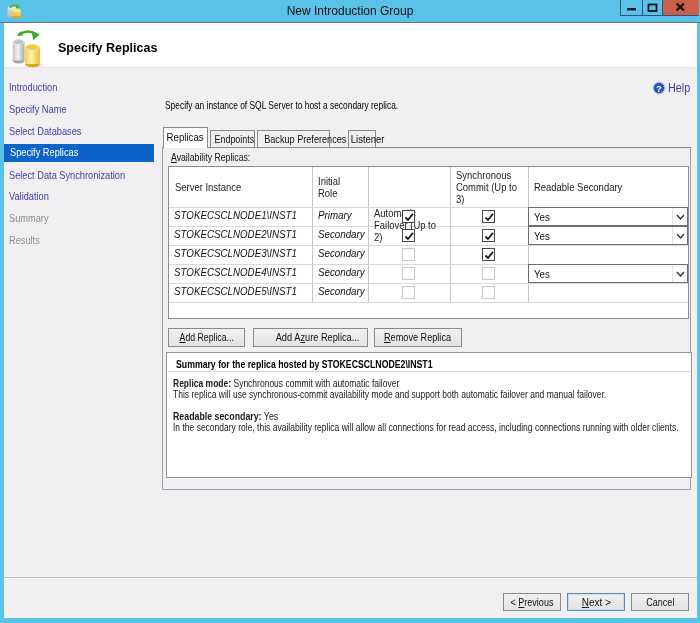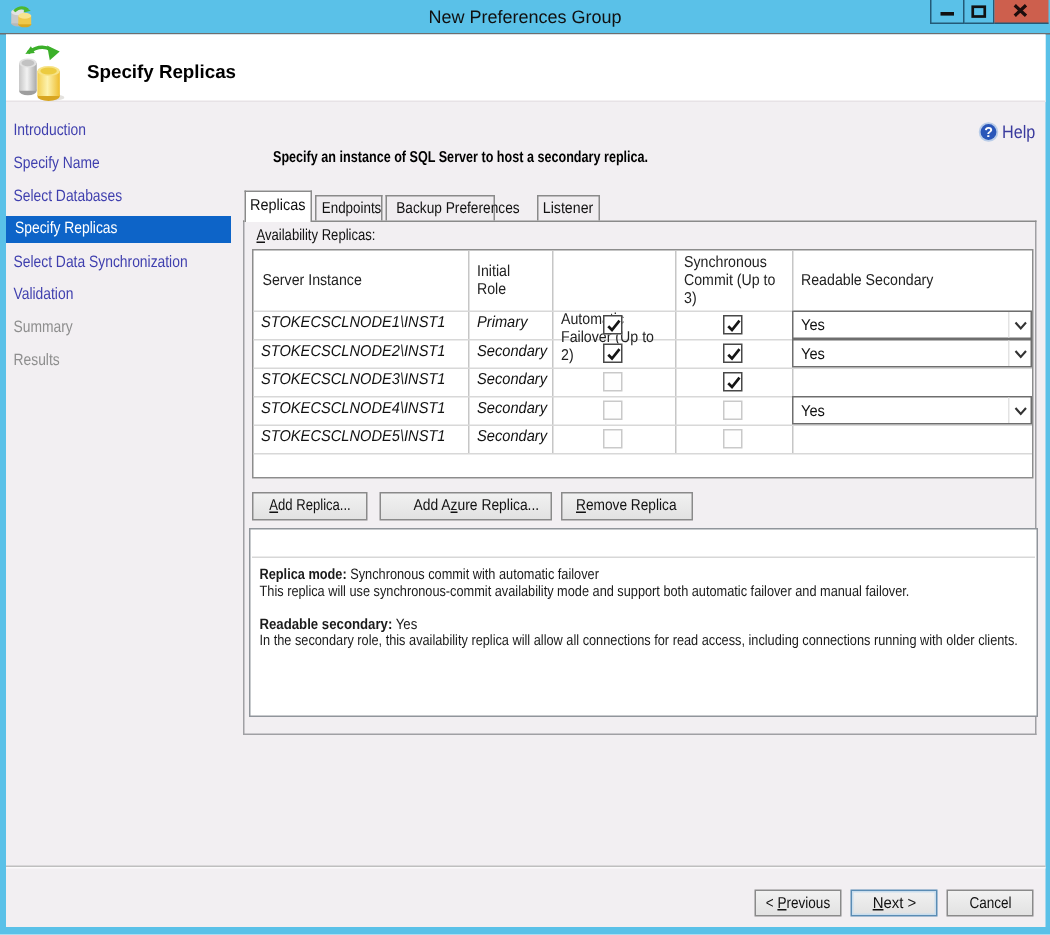--- a/index.html
+++ b/index.html
@@ -22,21 +22,21 @@
   .headband{position:absolute;left:4px;top:23px;width:693px;height:45px;background:#ffffff;border-bottom:1px solid #e7e2e6;}
   .h1{position:absolute;left:58px;top:41px;font-size:12.5px;font-weight:bold;color:#000;}
   
   .nav a{display:block;position:absolute;left:9px;font-size:11px;color:#3f3fae;text-decoration:none;white-space:pre;}
   .navsel{position:absolute;left:4px;top:144px;width:150px;height:18px;background:#0d64c8;}
   .navseltext{position:absolute;left:10px;top:146px;font-size:11px;color:#ffffff;}
   .navdis{color:#8e8e8e !important;}
   
   .help{position:absolute;left:668px;top:81px;font-size:12px;color:#3b3b9e;}
   
-  .heading{position:absolute;left:182px;top:99px;font-size:10.5px;font-weight:bold;color:#000;}
+  .heading{position:absolute;left:165px;top:99px;font-size:10.5px;font-weight:normal;color:#000;}
   
   .tab{position:absolute;top:130px;height:17px;background:#f0edf0;border:1px solid #8a8a8a;border-bottom:none;font-size:10.5px;color:#111;text-align:center;line-height:16px;white-space:nowrap;}
   .tabactive{position:absolute;left:163px;top:127px;width:45px;height:21px;background:#ffffff;border:1px solid #8a8a8a;border-bottom:none;font-size:10.5px;color:#111;text-align:center;line-height:19px;z-index:3;white-space:nowrap;}
   .tabline{position:absolute;left:162px;top:147px;width:529px;height:1px;background:#8a8a8a;z-index:1;}
   .pagebox{position:absolute;left:162px;top:147px;width:529px;height:343px;border:1px solid #a0a0a4;border-top:none;}
   .availlabel{position:absolute;left:171px;top:151px;font-size:10.5px;color:#111;}
   
   .grid{position:absolute;left:168px;top:166px;width:521px;height:153px;background:#ffffff;border:1px solid #8c8c8c;}
   .gridv{position:absolute;top:0;width:1px;height:135px;background:#c6c6c6;}
   .gridh{position:absolute;left:0;width:519px;height:1px;background:#d8d8d8;}
@@ -70,21 +70,21 @@
   <svg class="abs" style="left:6px;top:3px" width="16" height="16" viewBox="0 0 16 16">
     <ellipse cx="6" cy="12.5" rx="4.5" ry="2.2" fill="#b8b8b8"></ellipse>
     <rect x="1.5" y="5" width="9" height="7.5" fill="#c9c9c9"></rect>
     <ellipse cx="6" cy="5" rx="4.5" ry="2.2" fill="#e3e3e3"></ellipse>
     <ellipse cx="10.5" cy="13.2" rx="4.3" ry="2" fill="#d9a820"></ellipse>
     <rect x="6.2" y="7.5" width="8.6" height="5.7" fill="#f0c94a"></rect>
     <ellipse cx="10.5" cy="7.5" rx="4.3" ry="2" fill="#f7e38e"></ellipse>
     <path d="M3.5 4.5 Q 8 0.5 12.5 3.5" fill="none" stroke="#4db82f" stroke-width="2"></path>
     <path d="M10.5 1.5 L14.5 4.2 L9.8 5.4 Z" fill="#4db82f"></path>
   </svg>
-  <div class="titletext">New Preferences Group</div>
+  <div class="titletext">New Introduction Group</div>
   <div class="capbtns">
     <div class="capbtn"><svg width="21" height="15">
           <rect x="6" y="8" width="9" height="2.4" fill="#111"></rect>
         </svg></div>
     <div class="capbtn max"><svg width="18" height="15">
           <rect x="5.5" y="4.5" width="8" height="6.5" fill="none" stroke="#111" stroke-width="1.8"></rect>
         </svg></div>
     <div class="capbtn close"><svg width="34" height="15">
           <path d="M13.5 3.5 L21 10.5 M21 3.5 L13.5 10.5" stroke="#1c0d0d" stroke-width="2.2"></path>
         </svg></div>
@@ -142,21 +142,21 @@
     <circle cx="7" cy="7" r="5.3" fill="#2a56b9"></circle>
     <text x="7" y="10.5" font-size="9.5" font-weight="bold" fill="#fff" text-anchor="middle" font-family="Liberation Sans">?</text>
   </svg>
   <div class="help"><span class="sx" style="transform:scaleX(.9)">Help</span></div>
   <div class="heading"><span class="sx" style="transform:scaleX(.8)">Specify an instance of SQL Server to host a secondary replica.</span></div>
 
   <div class="pagebox"></div>
   <div class="tabline"></div>
   <div class="tab" style="left:210px;width:45px;"><span class="sxc" style="transform:scaleX(.85)">Endpoints</span></div>
   <div class="tab" style="left:257px;width:73px;"><span class="sxc" style="transform:scaleX(.87)">Backup Preferences</span></div>
-  <div class="tab" style="left:358px;width:42px;"><span class="sxc" style="transform:scaleX(.9)">Listener</span></div>
+  <div class="tab" style="left:348px;width:28px;"><span class="sxc" style="transform:scaleX(.9)">Listener</span></div>
   <div class="tabactive"><span class="sxc" style="transform:scaleX(.92)">Replicas</span></div>
   <div class="availlabel"><span class="sx" style="transform:scaleX(.83)"><u>A</u>vailability Replicas:</span></div>
 
   <div class="grid">
     <div class="gridv" style="left:143px;"></div>
     <div class="gridv" style="left:199px;"></div>
     <div class="gridv" style="left:281px;"></div>
     <div class="gridv" style="left:359px;"></div>
     <div class="gridh" style="top:40px;"></div>
     <div class="gridh" style="top:59px;"></div>
@@ -237,20 +237,21 @@
           </svg>
         </div>
       </div>
   </div>
 
   <div class="btn" style="left:168px;width:77px;"><span class="sxc" style="transform:scaleX(.83)"><u>A</u>dd Replica...</span></div>
   <div class="btn" style="left:253px;width:115px;padding-left:15px;"><span class="sxc" style="transform:scaleX(.88)">Add A<u>z</u>ure Replica...</span></div>
   <div class="btn" style="left:374px;width:88px;"><span class="sxc" style="transform:scaleX(.87)"><u>R</u>emove Replica</span></div>
 
   <div class="sumbox">
+    <div class="sumhdr"><span class="sx" style="transform:scaleX(.83)">Summary for the replica hosted by STOKECSCLNODE2\INST1</span></div>
     <div class="sumline"></div>
     <div class="sumtext" style="top:25px;"><span class="sx" style="transform:scaleX(.85)"><b>Replica mode:</b> Synchronous commit with automatic failover</span></div>
     <div class="sumtext" style="top:36px;"><span class="sx" style="transform:scaleX(.85)">This replica will use synchronous-commit availability mode and support both automatic failover and manual failover.</span></div>
     <div class="sumtext" style="top:58px;"><span class="sx" style="transform:scaleX(.88)"><b>Readable secondary:</b> Yes</span></div>
     <div class="sumtext" style="top:69px;"><span class="sx" style="transform:scaleX(.85)">In the secondary role, this availability replica will allow all connections for read access, including connections running with older clients.</span></div>
   </div>
 
   <div class="divider"></div>
   <div class="divider2"></div>
   <div class="navbtn" style="left:503px;"><span class="sxc" style="transform:scaleX(.86)">&lt; <u>P</u>revious</span></div>

